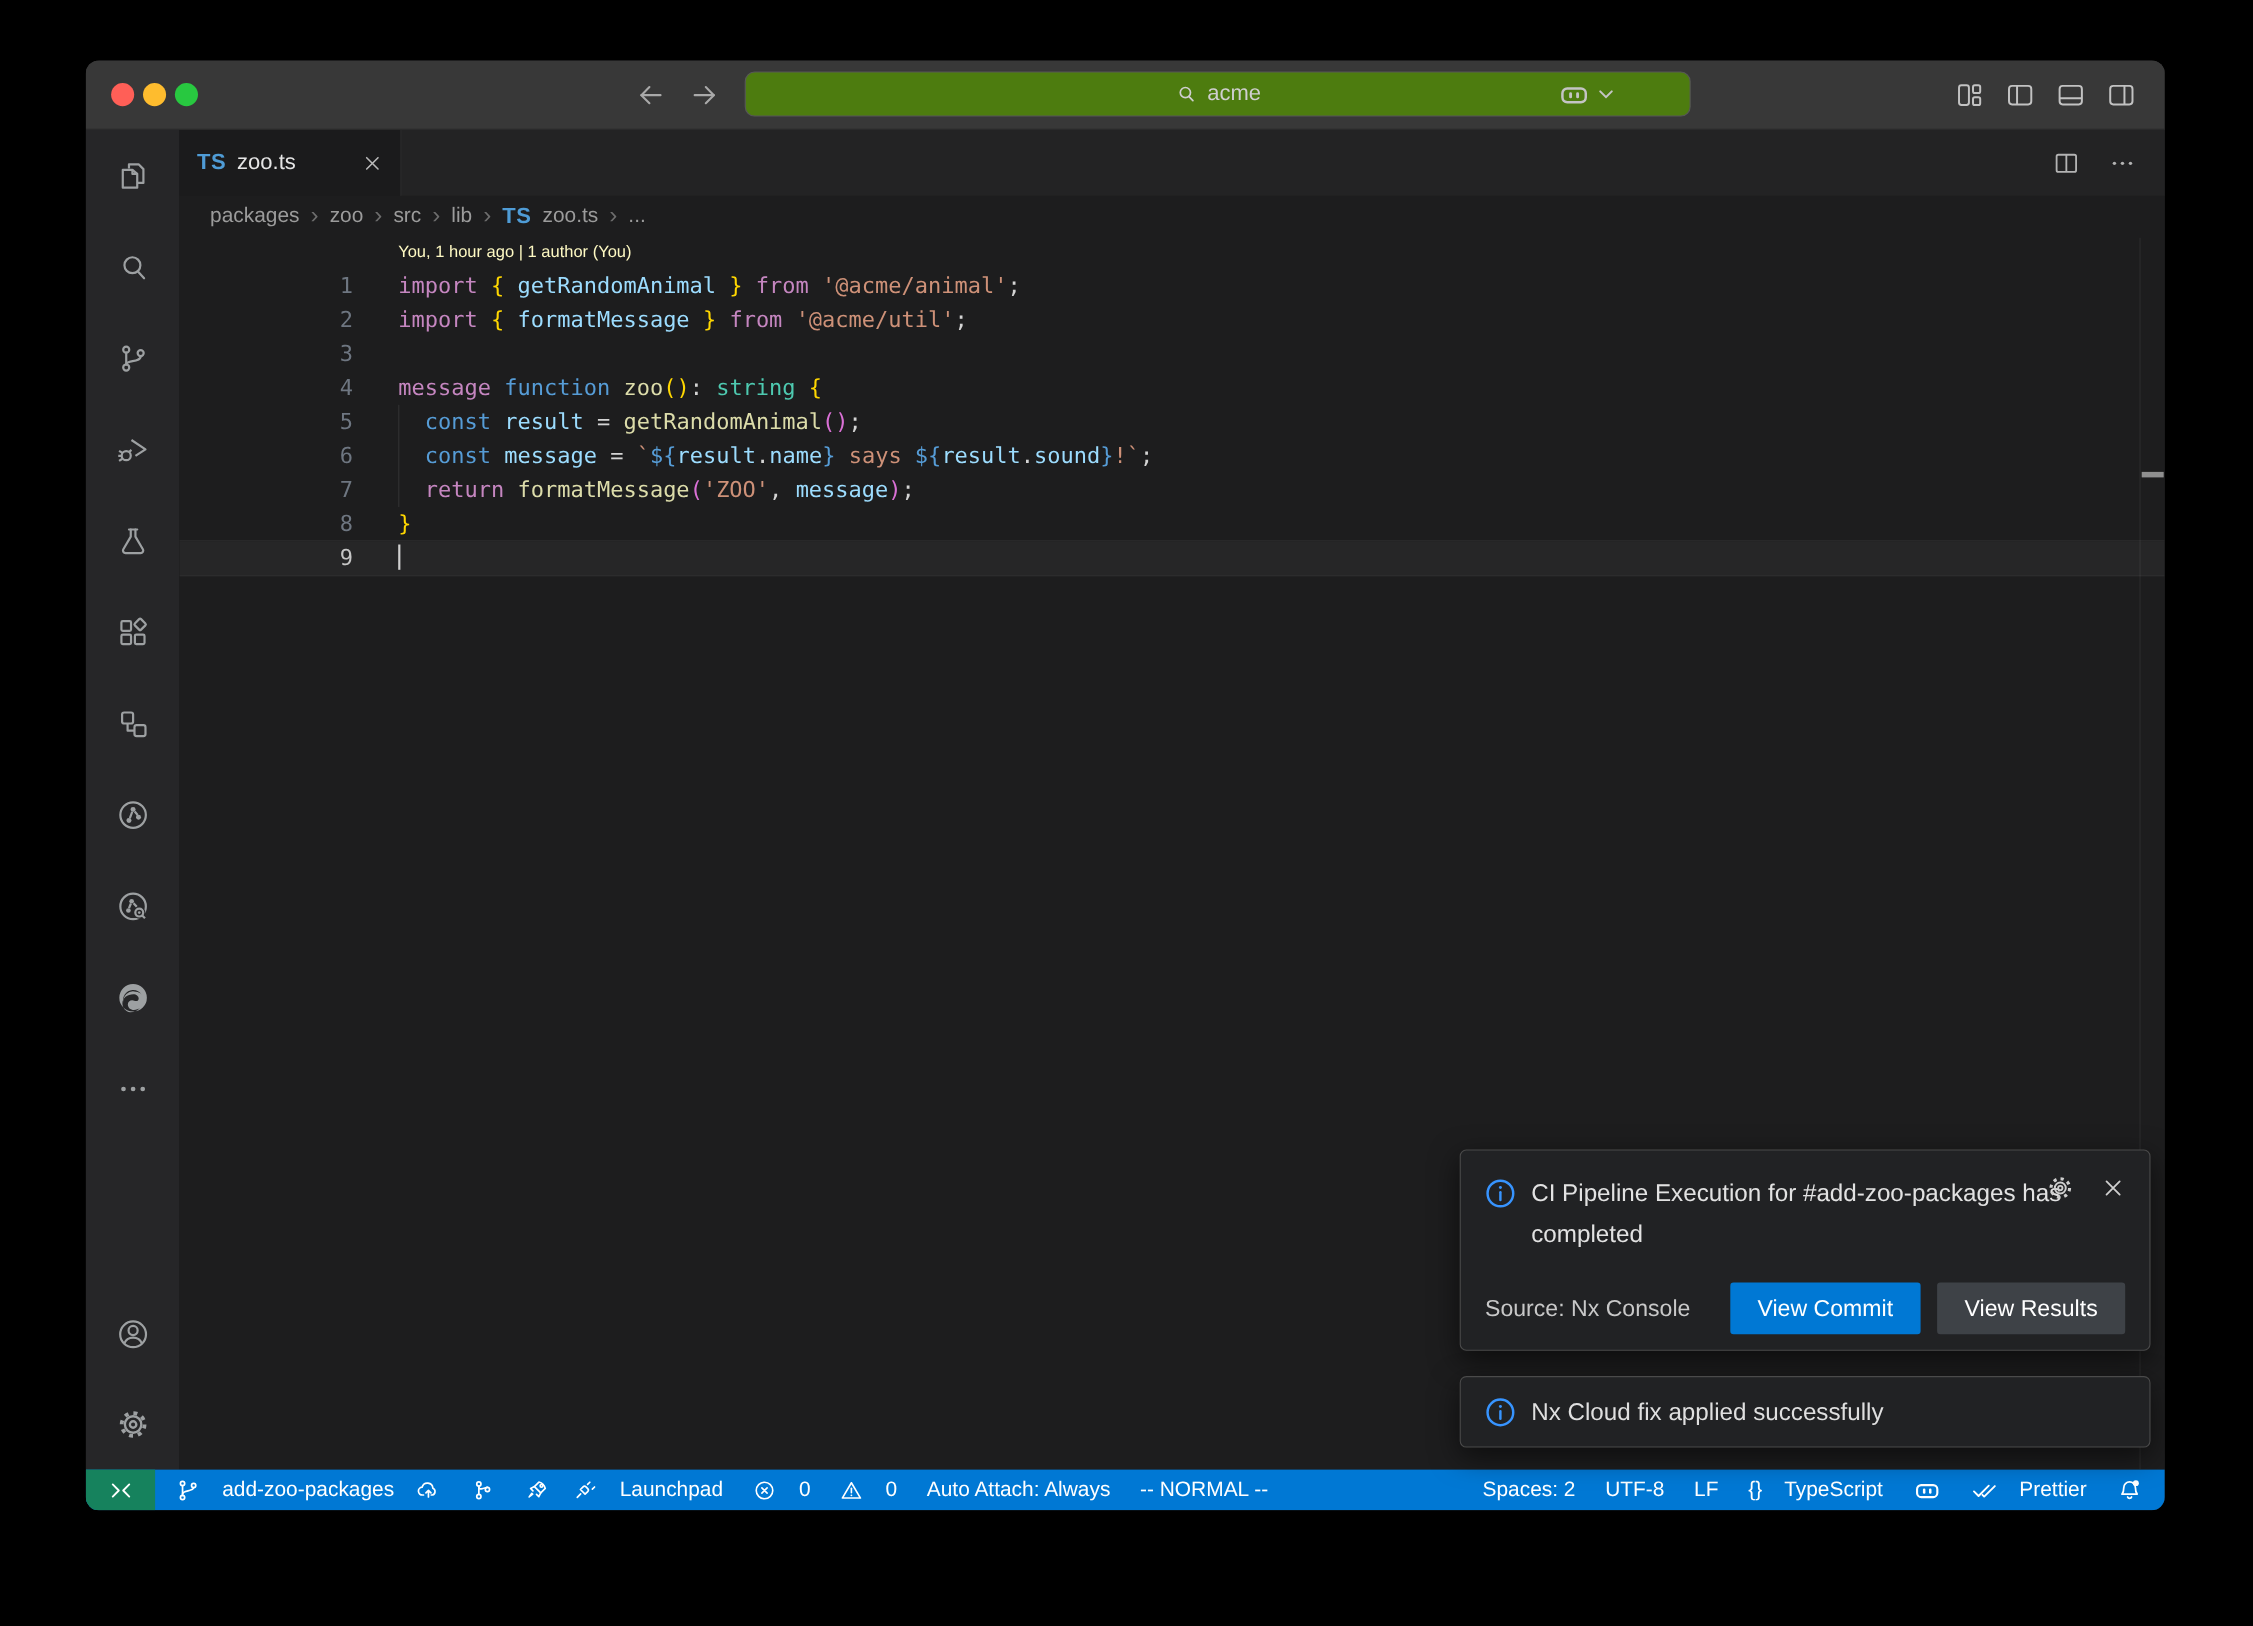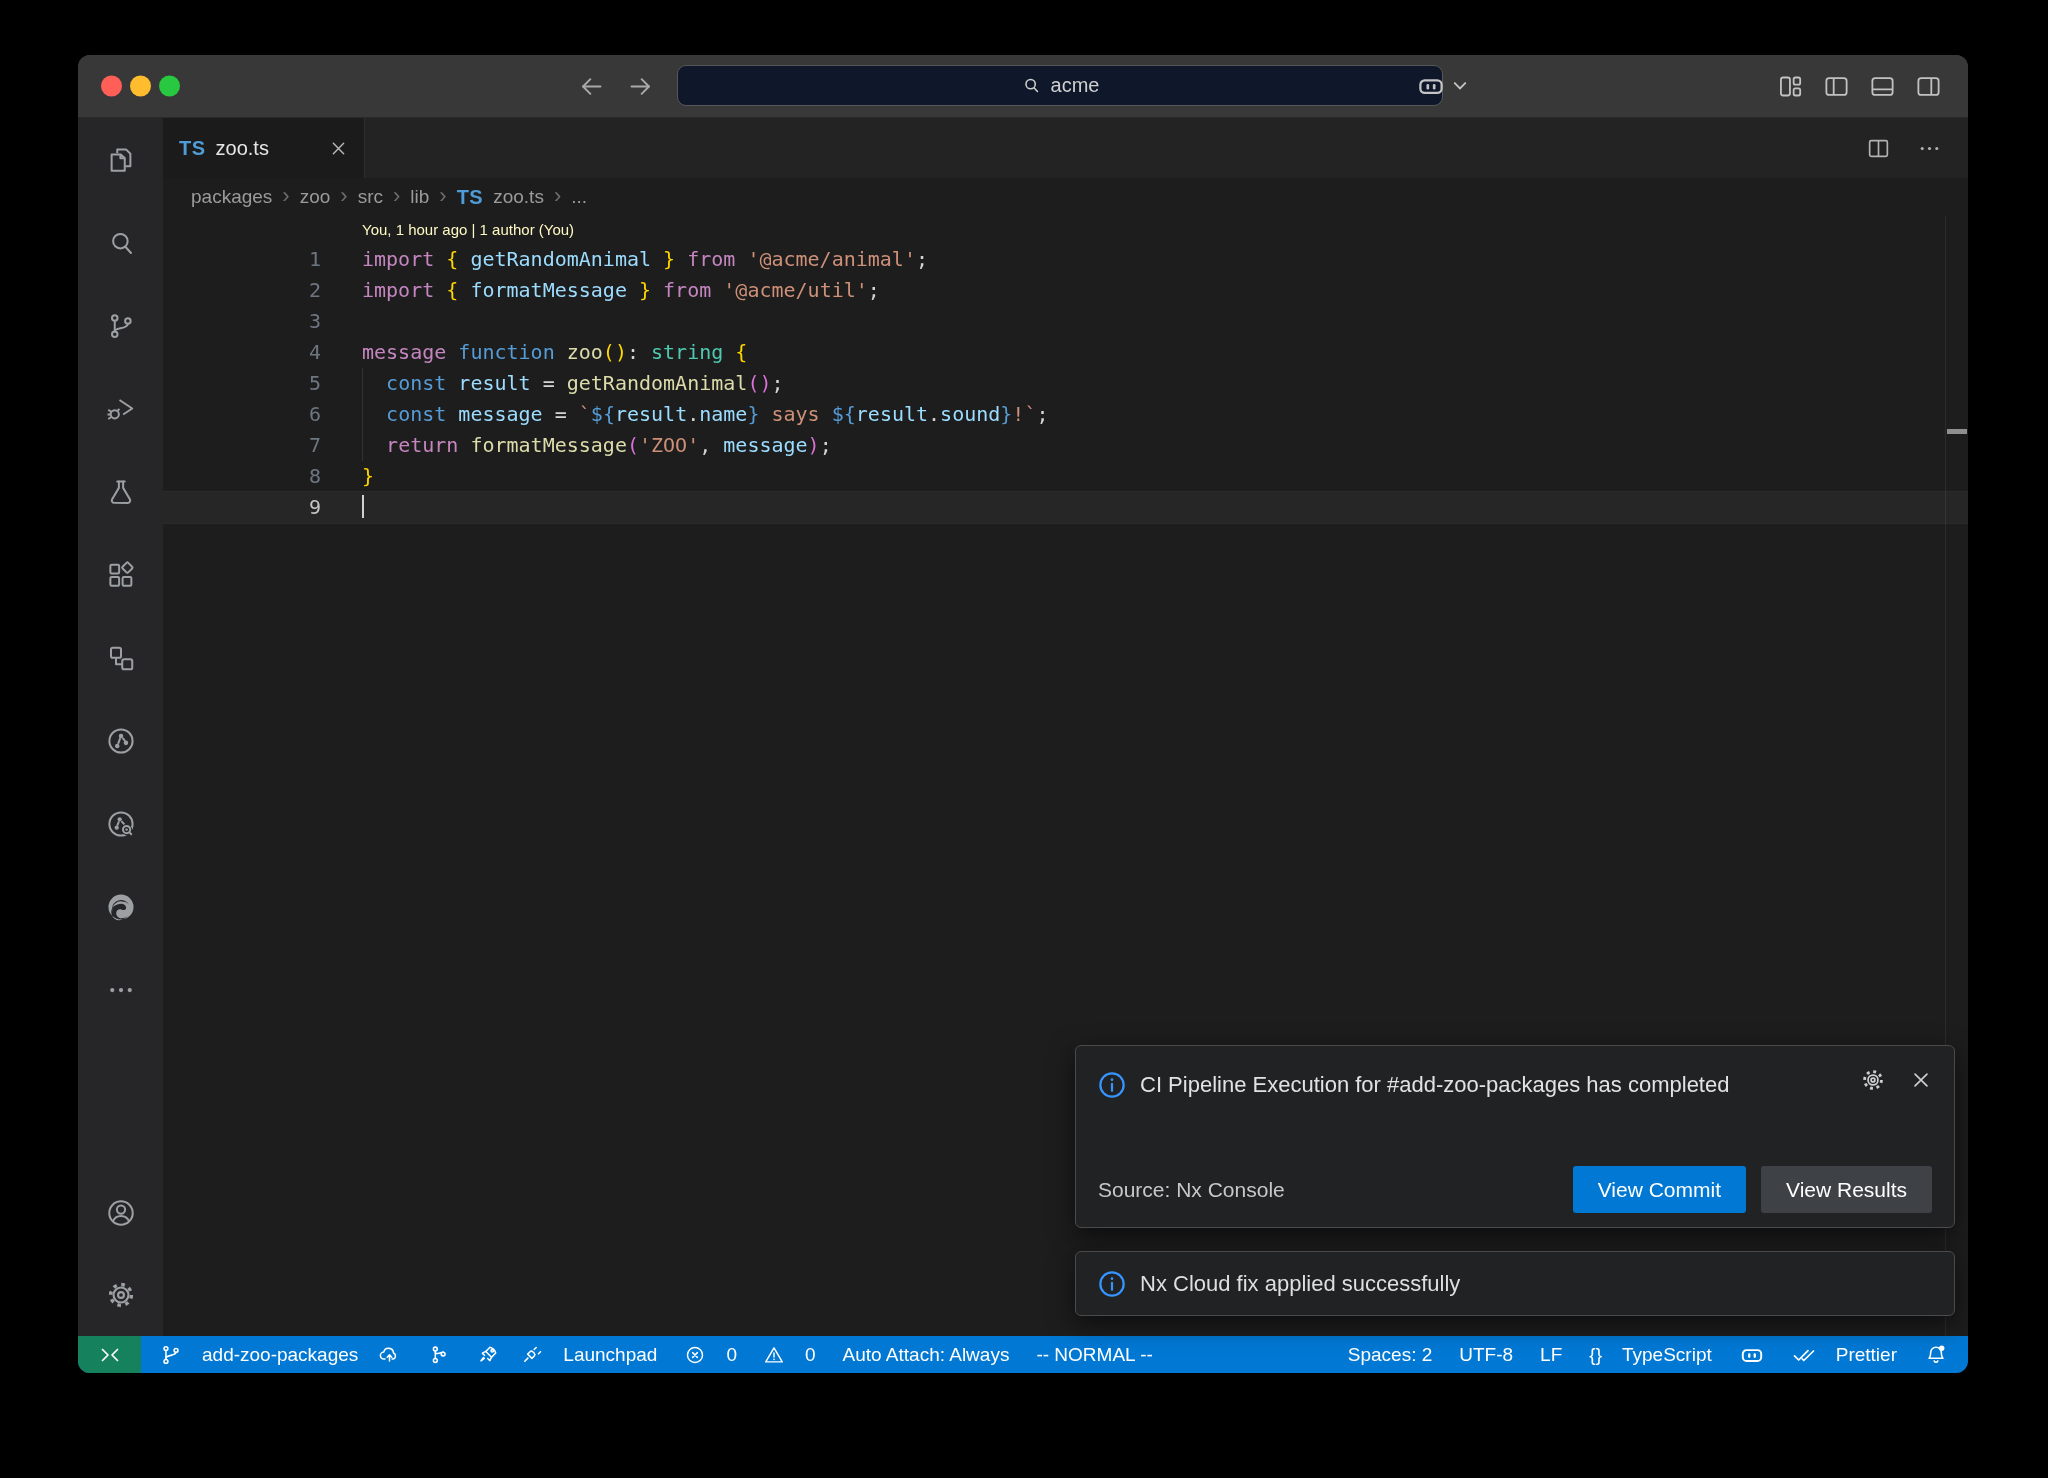--- a/index.html
+++ b/index.html
@@ -4,21 +4,21 @@
 <style>
   html,body{margin:0;padding:0;background:#000;}
   body{width:2048px;height:1478px;position:relative;font-family:"Liberation Sans",sans-serif;-webkit-font-smoothing:antialiased;}
   .window{position:absolute;left:78px;top:55px;width:1890px;height:1318px;background:#1d1d1e;border-radius:12px;overflow:hidden;display:flex;flex-direction:column;box-shadow:inset 0 1px 0 rgba(255,255,255,.14),0 30px 90px rgba(0,0,0,.7);}
   svg{display:block;}
   
   .titlebar{height:62px;background:#383838;border-bottom:1px solid #2a2a2a;position:relative;flex:0 0 auto;}
   .traffic{position:absolute;left:23px;top:50%;transform:translateY(-50%);display:flex;gap:8px;}
   .traffic span{width:21px;height:21px;border-radius:50%;display:block;}
   .nav-arrows{position:absolute;left:500px;top:0;height:100%;display:flex;align-items:center;gap:22px;color:#a9a9a9;}
-  .command-center{position:absolute;left:599px;top:10px;width:766px;height:41px;background:#0f172a;border:1px solid #575757;border-radius:9px;display:flex;align-items:center;justify-content:center;gap:9px;color:#cfcfcf;font-size:20px;box-sizing:border-box;}
+  .command-center{position:absolute;left:599px;top:10px;width:860px;height:41px;background:#4d7c0f;border:1px solid #575757;border-radius:9px;display:flex;align-items:center;justify-content:center;gap:9px;color:#cfcfcf;font-size:20px;box-sizing:border-box;}
   .copilot-menu{position:absolute;left:1338px;top:0;height:100%;display:flex;align-items:center;gap:7px;color:#c4c4c4;}
   .layout-icons{position:absolute;right:26px;top:0;height:100%;display:flex;align-items:center;gap:19px;color:#c2c2c2;}
   
   .main{flex:1;display:flex;min-height:0;}
   .activitybar{width:85px;background:#262628;display:flex;flex-direction:column;align-items:center;flex:0 0 auto;color:#9da0a2;}
   .ab-item{height:83px;display:flex;align-items:center;justify-content:center;width:100%;}
   .ab-bottom{margin-top:auto;display:flex;flex-direction:column;align-items:center;width:100%;}
   .ab-bottom .ab-item{height:82px;}
   .editor-col{flex:1;display:flex;flex-direction:column;background:#1d1d1e;min-width:0;}
   
@@ -41,21 +41,21 @@
   .code-row.active .gutter{color:#c6c6c6;}
   .code-text{margin-left:41px;white-space:pre;color:#d4d4d4;}
   .cursor{display:inline-block;width:2px;height:23px;background:#d0d0d0;vertical-align:-4px;}
   .indent-guide{position:absolute;left:199px;top:152px;width:1px;height:93px;background:rgba(255,255,255,.09);}
   .overview-ruler{position:absolute;top:0;bottom:0;right:0;width:22px;border-left:1px solid rgba(255,255,255,.07);}
   .cursor-mark{position:absolute;top:213px;right:1px;width:20px;height:5px;background:#8f8f8f;}
   .tk-kw{color:#C586C0}.tk-st{color:#569CD6}.tk-fn{color:#DCDCAA}.tk-vr{color:#9CDCFE}
   .tk-ty{color:#4EC9B0}.tk-s{color:#CE9178}.tk-b1{color:#FFD700}.tk-b2{color:#DA70D6}
   .tk-pn{color:#D4D4D4}.tk-tp{color:#569CD6}
   
-  .toast{position:absolute;right:13px;width:880px;background:#212224;border:1px solid #4a4a4a;border-radius:6px;box-shadow:0 8px 26px rgba(0,0,0,.55);color:#dfdfdf;box-sizing:border-box;z-index:6;}
+  .toast{position:absolute;right:13px;width:628px;background:#212224;border:1px solid #4a4a4a;border-radius:6px;box-shadow:0 8px 26px rgba(0,0,0,.55);color:#dfdfdf;box-sizing:border-box;z-index:6;}
   .toast1{top:990px;height:183px;}
   .toast2{top:1196px;height:65px;display:flex;align-items:center;gap:14px;padding:0 22px;font-size:22px;}
   .toast1-header{display:flex;gap:14px;padding:20px 22px 0 22px;}
   .toast-title{font-size:22px;line-height:37px;width:610px;color:#e2e2e2;}
   .toast-controls{position:absolute;top:21px;right:22px;display:flex;gap:24px;align-items:center;color:#cfcfcf;}
   .toast-footer{position:absolute;left:22px;right:22px;bottom:14px;display:flex;align-items:center;}
   .toast-source{font-size:21px;color:#c8c8c8;}
   .toast-buttons{margin-left:auto;display:flex;gap:15px;}
   .btn{height:47px;padding:0 25px;font-size:21px;border:none;border-radius:3px;color:#fff;font-family:inherit;cursor:pointer;}
   .btn-primary{background:#0078D4;}

